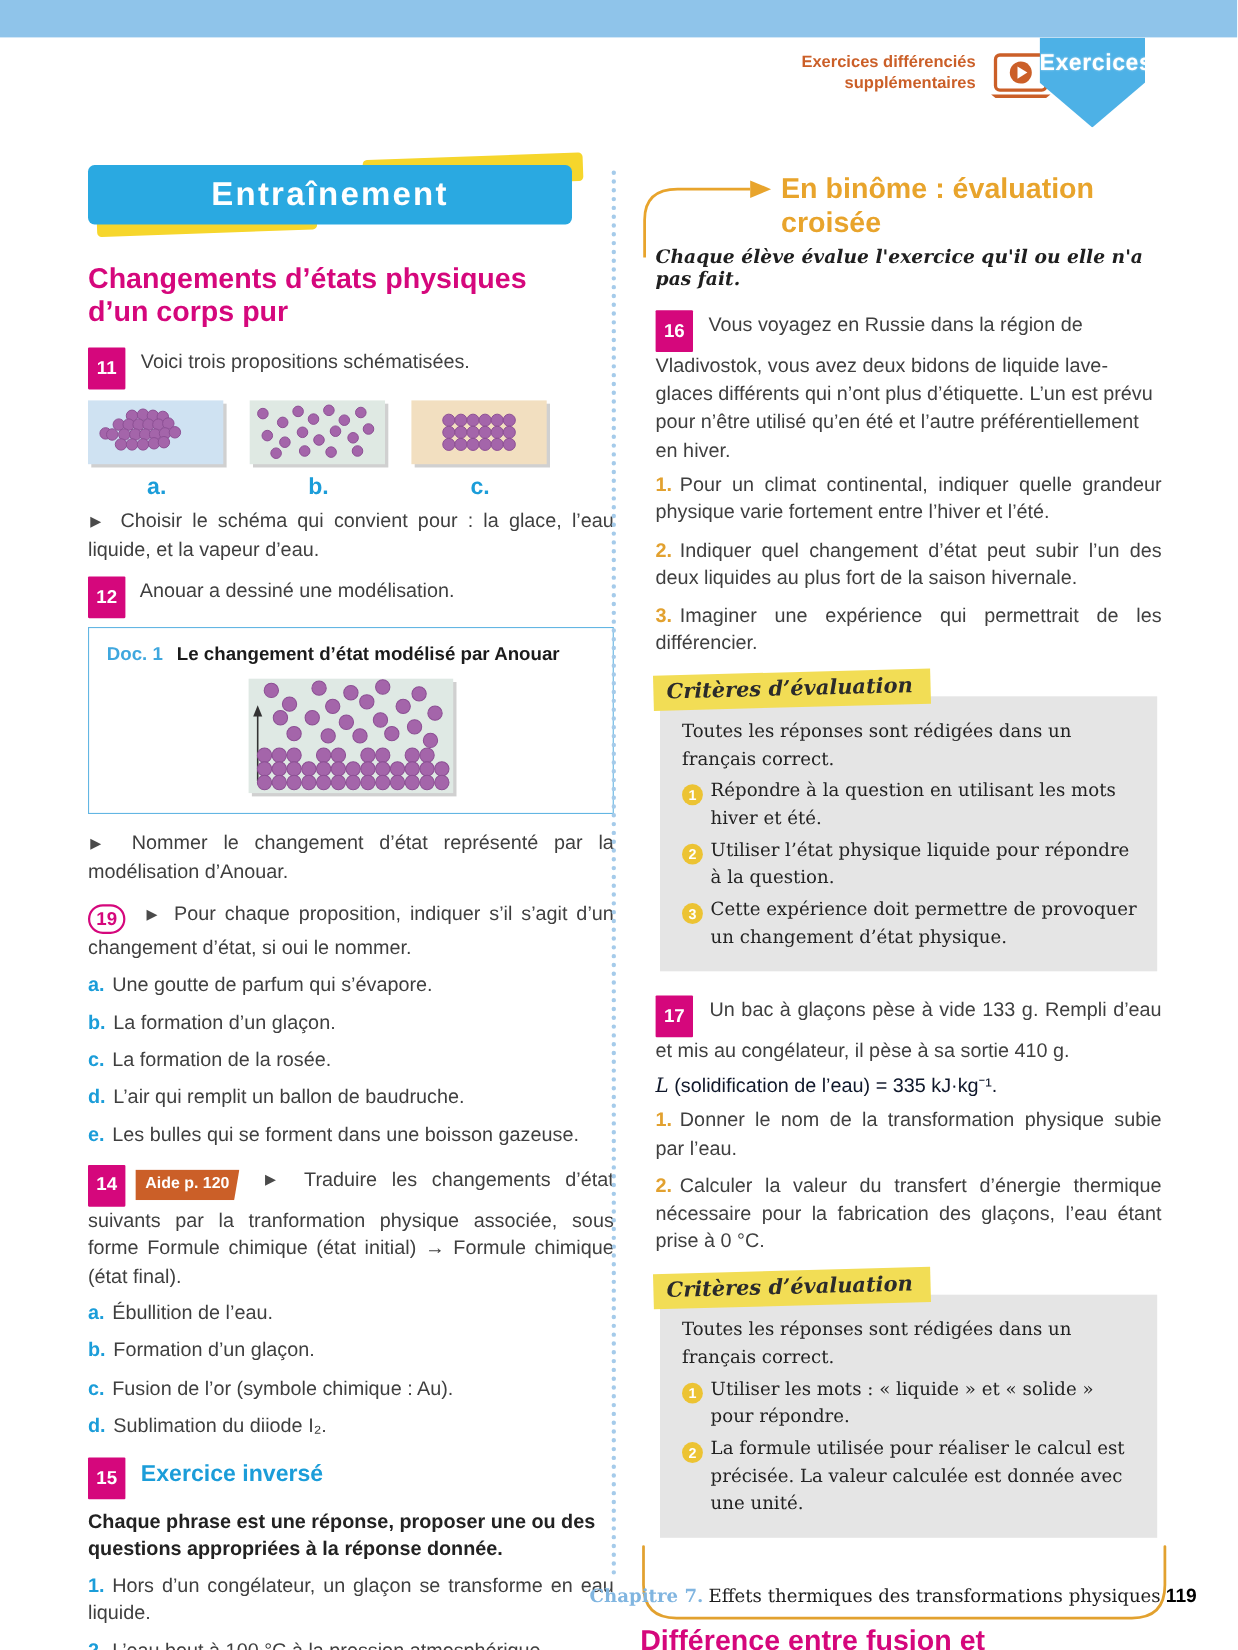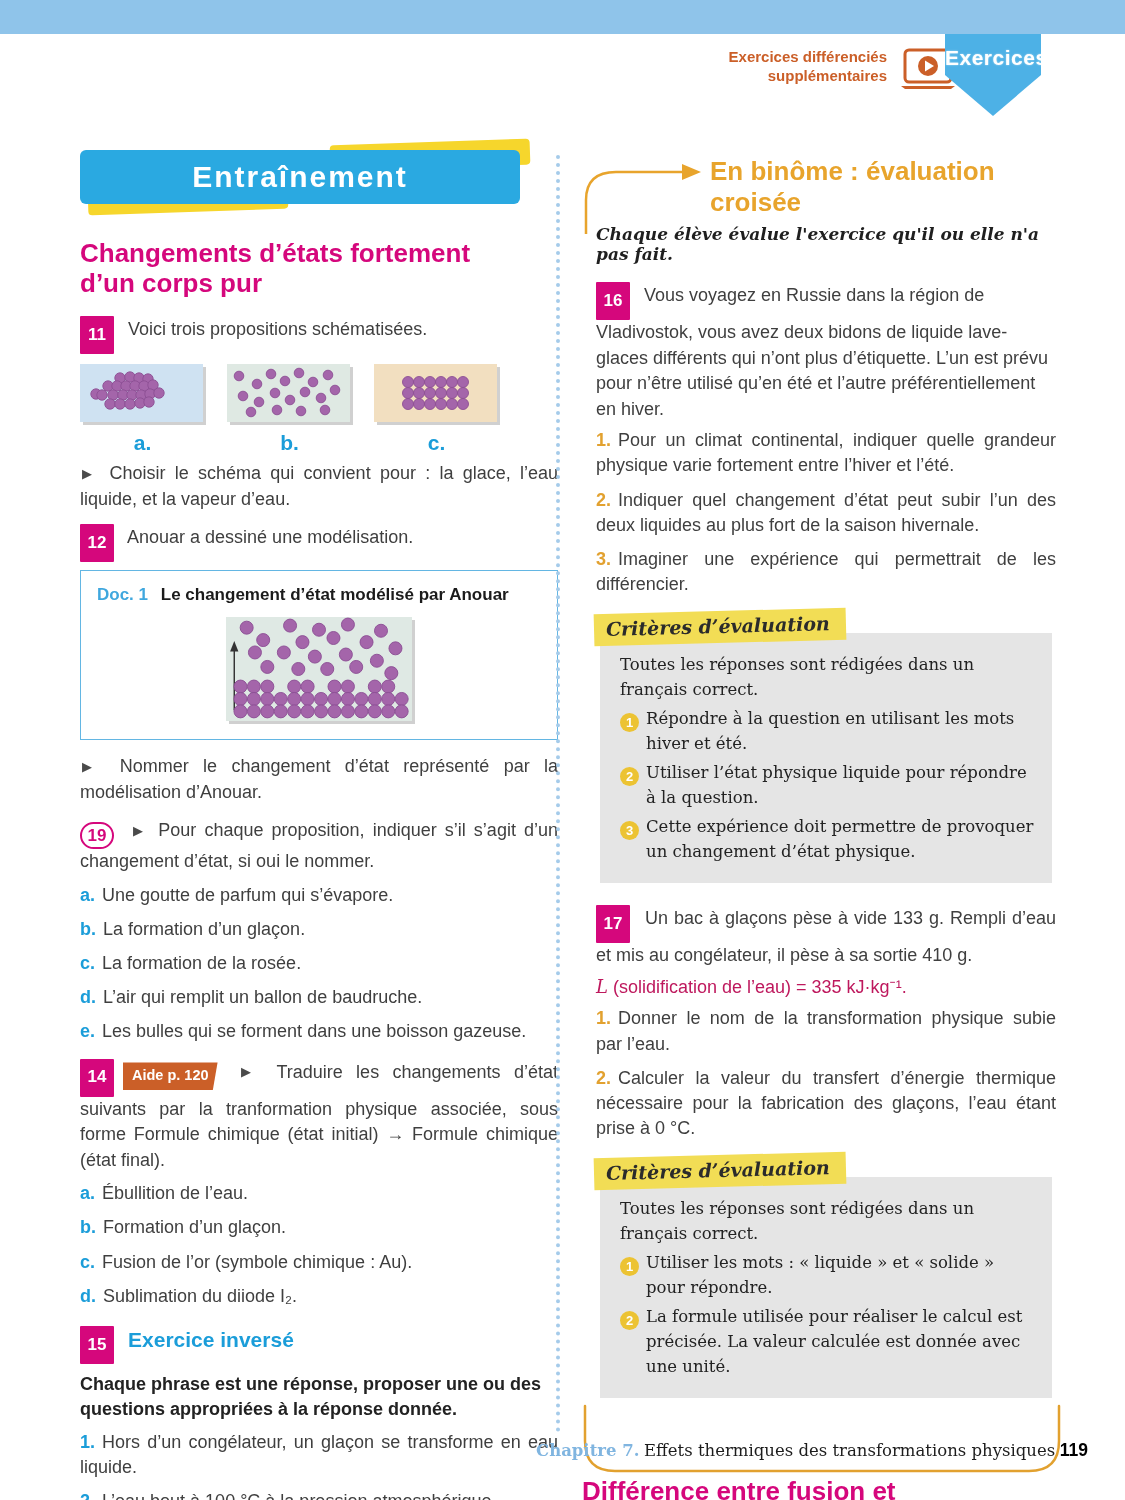--- a/index.html
+++ b/index.html
@@ -87,21 +87,21 @@
             font-style:italic;font-weight:bold;font-size:19px;color:#2b2b2b;background:#f2dd55;
             padding:4px 16px 6px 12px;transform:rotate(-1.5deg);margin-left:-6px;}
   .crit-body{background:#e5e5e5;margin-top:-10px;padding:20px 18px 14px 20px;
              font-family:"DejaVu Serif",serif;font-size:16.5px;line-height:1.5;color:#222;}
   .crit-intro{margin:0 0 4px 0;}
   .crit-item{margin:0 0 4px 0;padding-left:26px;text-indent:-26px;}
   .crit-num{display:inline-flex;align-items:center;justify-content:center;width:19px;height:19px;
             border-radius:50%;background:#ecc333;color:#fff;font-family:"Liberation Sans",sans-serif;
             font-weight:bold;font-size:13px;margin-right:7px;text-indent:0;vertical-align:-3px;}
 
-  .formula{margin:0 0 8px 0;font-size:18px;color:#be185d;}
+  .formula{margin:0 0 8px 0;font-size:18px;color:#0f172a;}
   .formula i{font-family:"DejaVu Serif",serif;}
 
   
   .footer{position:absolute;right:37px;top:1440px;font-size:16.5px;}
   .chap{color:#80b5e0;font-weight:bold;font-family:"DejaVu Serif",serif;}
   .chap-title{font-family:"DejaVu Serif",serif;color:#1d1d1d;}
   .pagenum{font-weight:bold;color:#000;font-size:17.5px;}
 </style>
 </head>
 <body>
@@ -129,21 +129,21 @@
   <div class="col-left">
 
     <div class="banner-wrap">
       <div class="banner-accent a1"></div>
       <div class="banner-accent a2"></div>
       <div class="banner-blue">
         <span>Entraînement</span>
       </div>
     </div>
 
-    <h2 class="pink" style="width:420px">Changements d’états fortement d’un corps pur</h2>
+    <h2 class="pink" style="width:420px">Changements d’états physiques d’un corps pur</h2>
 
     <p class="exo-line">
       <span class="badge fill">11</span>
       <span>Voici trois propositions schématisées.</span>
     </p>
 
     <div class="props-row">
       <div class="prop">
         <svg class="prop-svg bg-a" viewBox="0 0 123 58">
             <circle cx="40" cy="14" r="5.2" class="dot"></circle>

